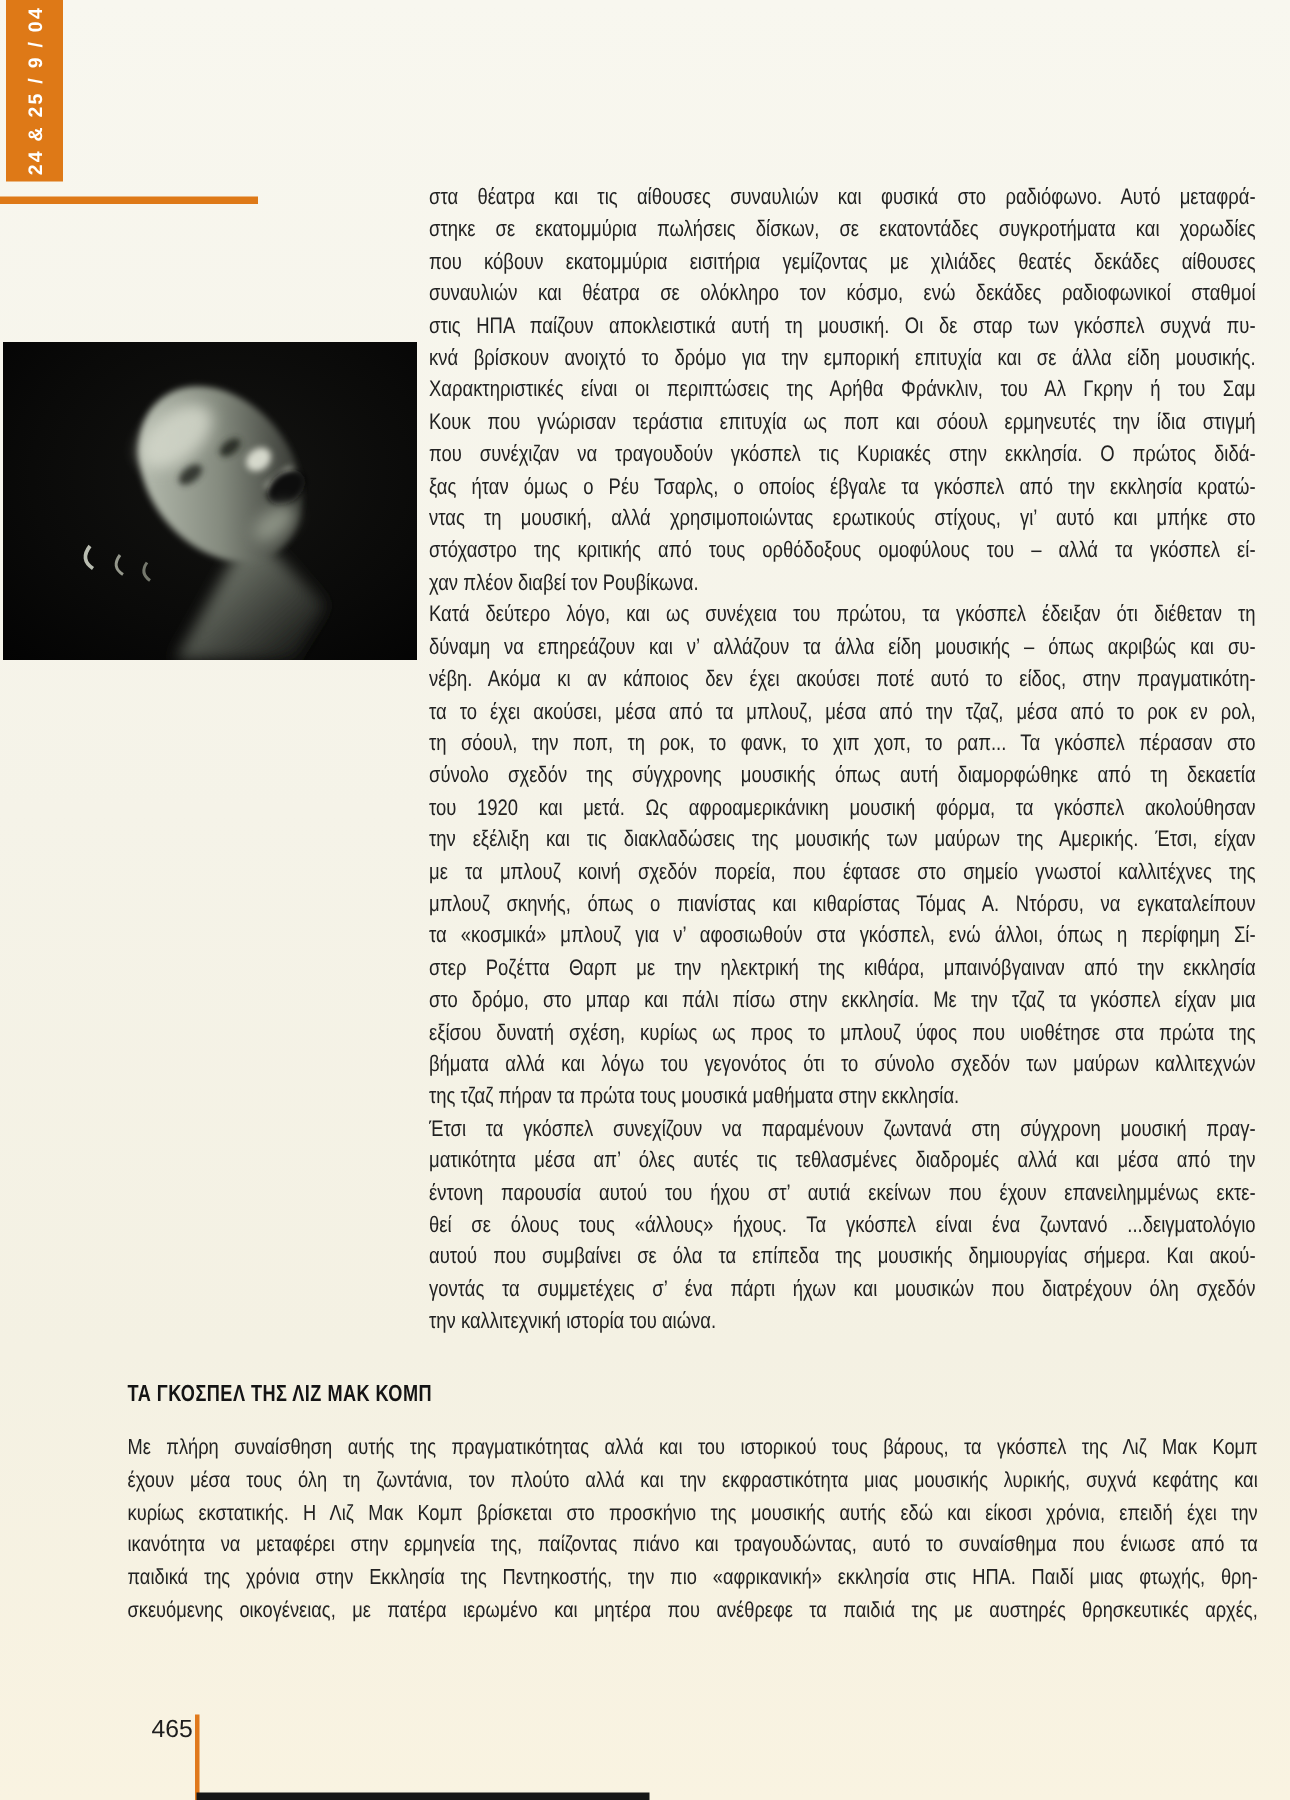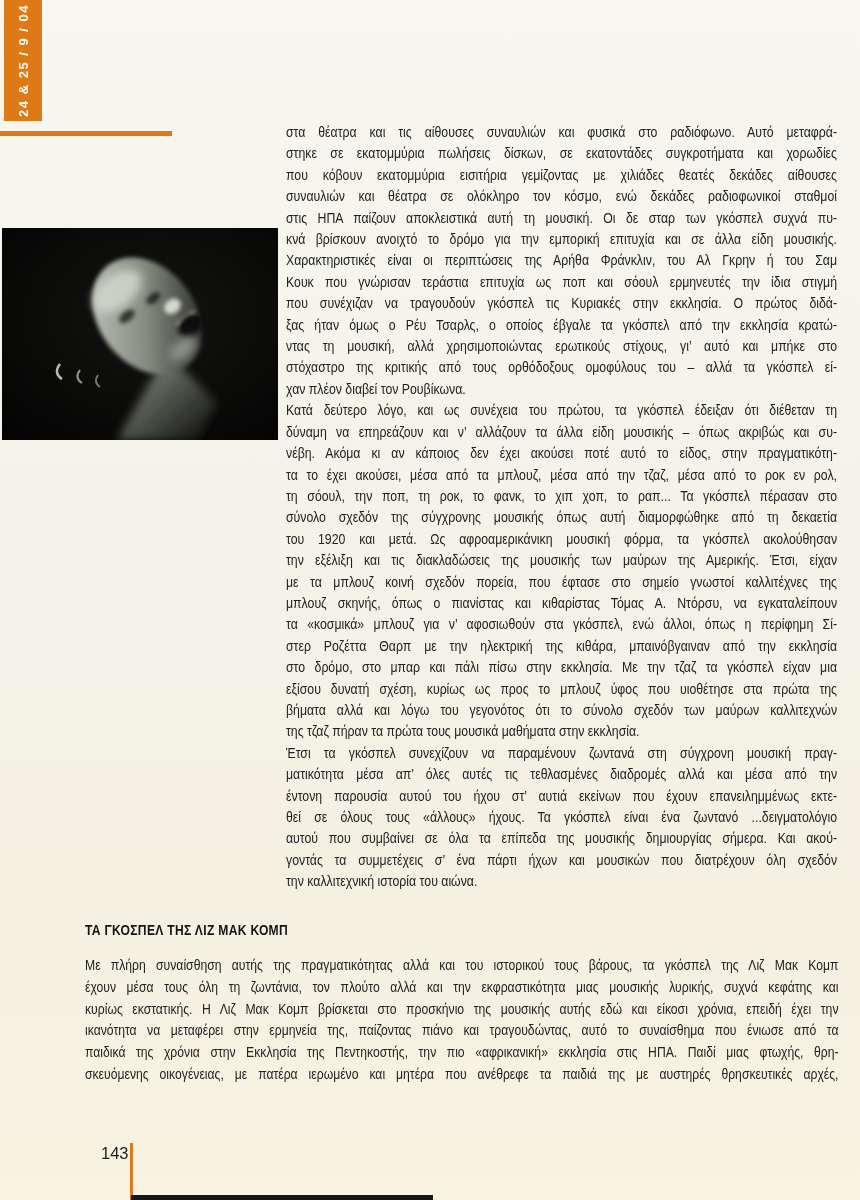--- a/index.html
+++ b/index.html
@@ -175,19 +175,19 @@
 
   <div class="bottom-para">
       <div class="tline">Με πλήρη συναίσθηση αυτής της πραγματικότητας αλλά και του ιστορικού τους βάρους, τα γκόσπελ της Λιζ Μακ Κομπ</div>
       <div class="tline">έχουν μέσα τους όλη τη ζωντάνια, τον πλούτο αλλά και την εκφραστικότητα μιας μουσικής λυρικής, συχνά κεφάτης και</div>
       <div class="tline">κυρίως εκστατικής. Η Λιζ Μακ Κομπ βρίσκεται στο προσκήνιο της μουσικής αυτής εδώ και είκοσι χρόνια, επειδή έχει την</div>
       <div class="tline">ικανότητα να μεταφέρει στην ερμηνεία της, παίζοντας πιάνο και τραγουδώντας, αυτό το συναίσθημα που ένιωσε από τα</div>
       <div class="tline">παιδικά της χρόνια στην Εκκλησία της Πεντηκοστής, την πιο «αφρικανική» εκκλησία στις ΗΠΑ. Παιδί μιας φτωχής, θρη-</div>
       <div class="tline">σκευόμενης οικογένειας, με πατέρα ιερωμένο και μητέρα που ανέθρεφε τα παιδιά της με αυστηρές θρησκευτικές αρχές,</div>
     </div>
 
-  <div class="page-number">143</div>
+  <div class="page-number">465</div>
 
   <div class="orange-vline"></div>
 
   <div class="bottom-bar"></div>
 
 </div>
 
 </body></html>

